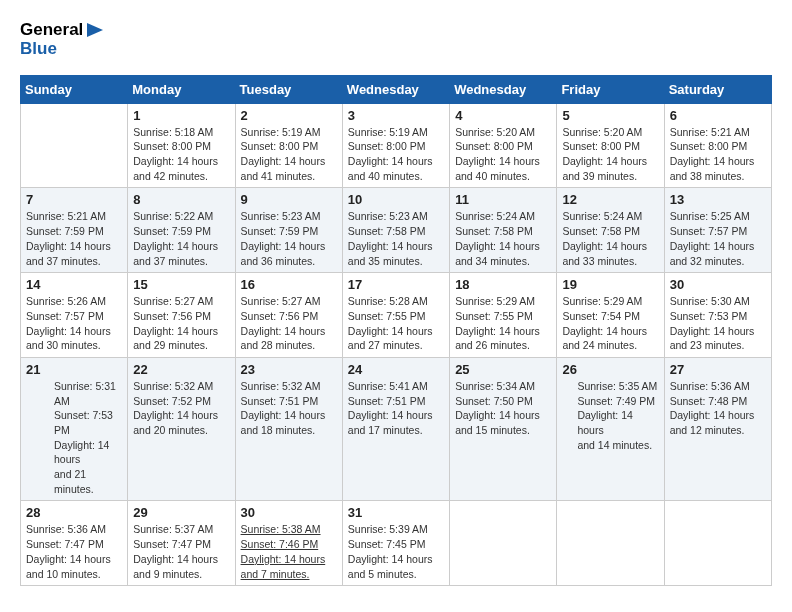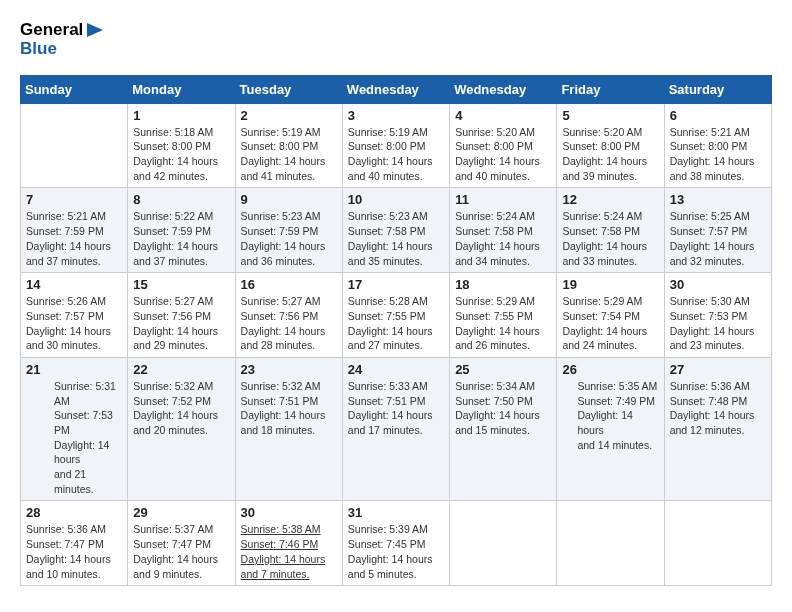--- a/index.html
+++ b/index.html
@@ -273,21 +273,21 @@
         </td>
         <td>
           <div class="day-number">23</div>
           <div class="day-info" style="white-space: pre-line;">Sunrise: 5:32 AM
 Sunset: 7:51 PM
 Daylight: 14 hours
 and 18 minutes.</div>
         </td>
         <td>
           <div class="day-number">24</div>
-          <div class="day-info" style="white-space: pre-line;">Sunrise: 5:33 AM
+          <div class="day-info" style="white-space: pre-line;">Sunrise: 5:41 AM
 Sunset: 7:51 PM
 Daylight: 14 hours
 and 17 minutes.</div>
         </td>
         <td>
           <div class="day-number">25</div>
           <div class="day-info" style="white-space: pre-line;">Sunrise: 5:34 AM
 Sunset: 7:50 PM
 Daylight: 14 hours
 and 15 minutes.</div>

